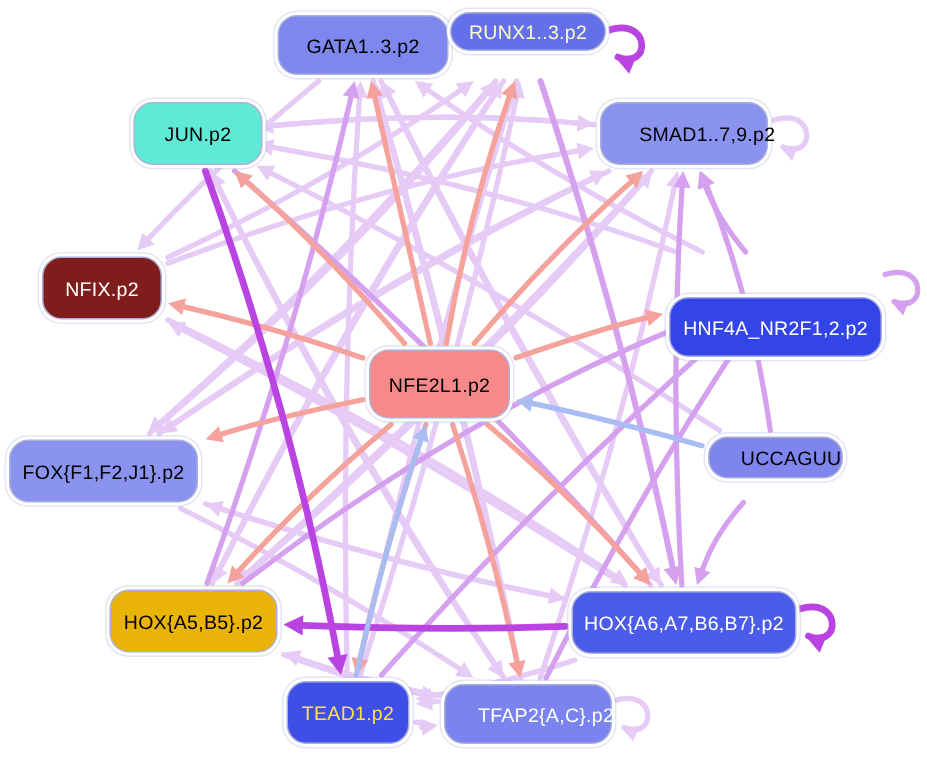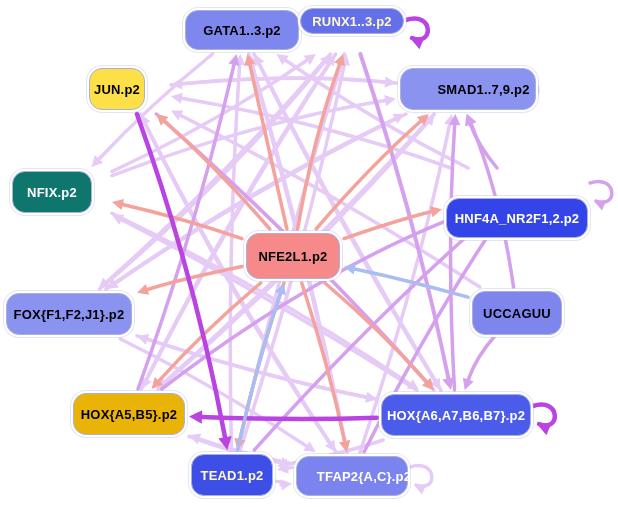--- a/index.html
+++ b/index.html
@@ -2,21 +2,20 @@
 <html><head>
 <meta charset="utf-8">
 <style>
   html,body{margin:0;padding:0;background:#ffffff;}
   #canvas{
     position:relative;
     width:618px;height:507px;
     background:#ffffff;
     font-family:"Liberation Sans", sans-serif;
     overflow:hidden;
-    font-weight:bold;
   }
   #edge-layer{position:absolute;left:0;top:0;z-index:1;}
   .node{
     position:absolute;
     z-index:2;
     display:flex;align-items:center;justify-content:center;
     border-radius:13px;
     border:1px solid #aab0d8;
     box-shadow:0 0 0 2px #ffffff, 0 0 0 3px rgba(175,180,220,0.35);
     font-size:13px;
@@ -168,46 +167,46 @@
       <polygon points="537,424 551.5878821392872,422.67478503997825 546.4763387220604,435.16966894875486" fill="#b944e2"></polygon>
       <path d="M 410 467 C 438 458, 438 494, 416 485" fill="none" stroke="#e5cbf5" stroke-width="3.5" stroke-linecap="round"></path>
       <polygon points="414,485 426.3202920965833,483.9356210003634 422.0417409399416,494.3943016054876" fill="#e5cbf5"></polygon>
     </svg>
 <div class="node" style="left: 185px; top: 10px; width: 114px; height: 40px; background: rgb(125, 135, 238); color: rgb(0, 0, 0);">
       <span>GATA1..3.p2</span>
     </div>
     <div class="node" style="left: 300px; top: 8px; width: 104px; height: 26px; background: rgb(100, 112, 234); color: #fef9c3;">
       <span>RUNX1..3.p2</span>
     </div>
-    <div class="node" style="left: 89px; top: 68px; width: 56px; height: 42px; background: #fde047; color: rgb(0, 0, 0);">
+    <div class="node" style="left: 89px; top: 68px; width: 86px; height: 42px; background: #5eead4; color: rgb(0, 0, 0);">
       <span>JUN.p2</span>
     </div>
-    <div class="node" style="left: 400px; top: 68px; width: 136px; height: 42px; background: rgb(138, 147, 240); color: rgb(0, 0, 0); padding-left: 31px;">
+    <div class="node" style="left: 400px; top: 68px; width: 112px; height: 42px; background: rgb(138, 147, 240); color: rgb(0, 0, 0); padding-left: 31px;">
       <span>SMAD1..7,9.p2</span>
     </div>
-    <div class="node" style="left: 12px; top: 171px; width: 80px; height: 42px; background: #0f766e; color: rgb(255, 255, 255);">
+    <div class="node" style="left: 28px; top: 171px; width: 80px; height: 42px; background: #7f1d1d; color: rgb(255, 255, 255);">
       <span>NFIX.p2</span>
     </div>
     <div class="node" style="left: 446px; top: 172px; width: 142px; height: 40px; background: rgb(51, 68, 232); color: rgb(255, 255, 255); margin-top: 26px;">
       <span>HNF4A_NR2F1,2.p2</span>
     </div>
     <div class="node" style="left: 246px; top: 233px; width: 94px; height: 46px; background: rgb(246, 138, 138); color: rgb(0, 0, 0);">
       <span>NFE2L1.p2</span>
     </div>
     <div class="node" style="left: 6px; top: 293px; width: 126px; height: 42px; background: rgb(138, 147, 240); color: rgb(0, 0, 0);">
       <span>FOX{F1,F2,J1}.p2</span>
     </div>
-    <div class="node" style="left: 472px; top: 291px; width: 90px; height: 44px; background: rgb(126, 134, 238); color: rgb(0, 0, 0);">
+    <div class="node" style="left: 472px; top: 291px; width: 90px; height: 28px; background: rgb(126, 134, 238); color: rgb(0, 0, 0); justify-content: flex-end;">
       <span>UCCAGUU</span>
     </div>
     <div class="node" style="left: 73px; top: 393px; width: 112px; height: 42px; background: #eab308; color: rgb(0, 0, 0);">
       <span>HOX{A5,B5}.p2</span>
     </div>
     <div class="node" style="left: 381px; top: 394px; width: 150px; height: 42px; background: rgb(76, 92, 234); color: rgb(255, 255, 255);">
       <span>HOX{A6,A7,B6,B7}.p2</span>
     </div>
-    <div class="node" style="left: 191px; top: 454px; width: 82px; height: 42px; background: rgb(62, 79, 232); color: #fef9c3;">
+    <div class="node" style="left: 191px; top: 454px; width: 82px; height: 42px; background: rgb(62, 79, 232); color: #fde047;">
       <span>TEAD1.p2</span>
     </div>
     <div class="node" style="left: 296px; top: 456px; width: 112px; height: 40px; background: rgb(123, 132, 238); color: rgb(255, 255, 255); padding-left: 24px;">
       <span>TFAP2{A,C}.p2</span>
     </div>
   </div>
 
 </body></html>

